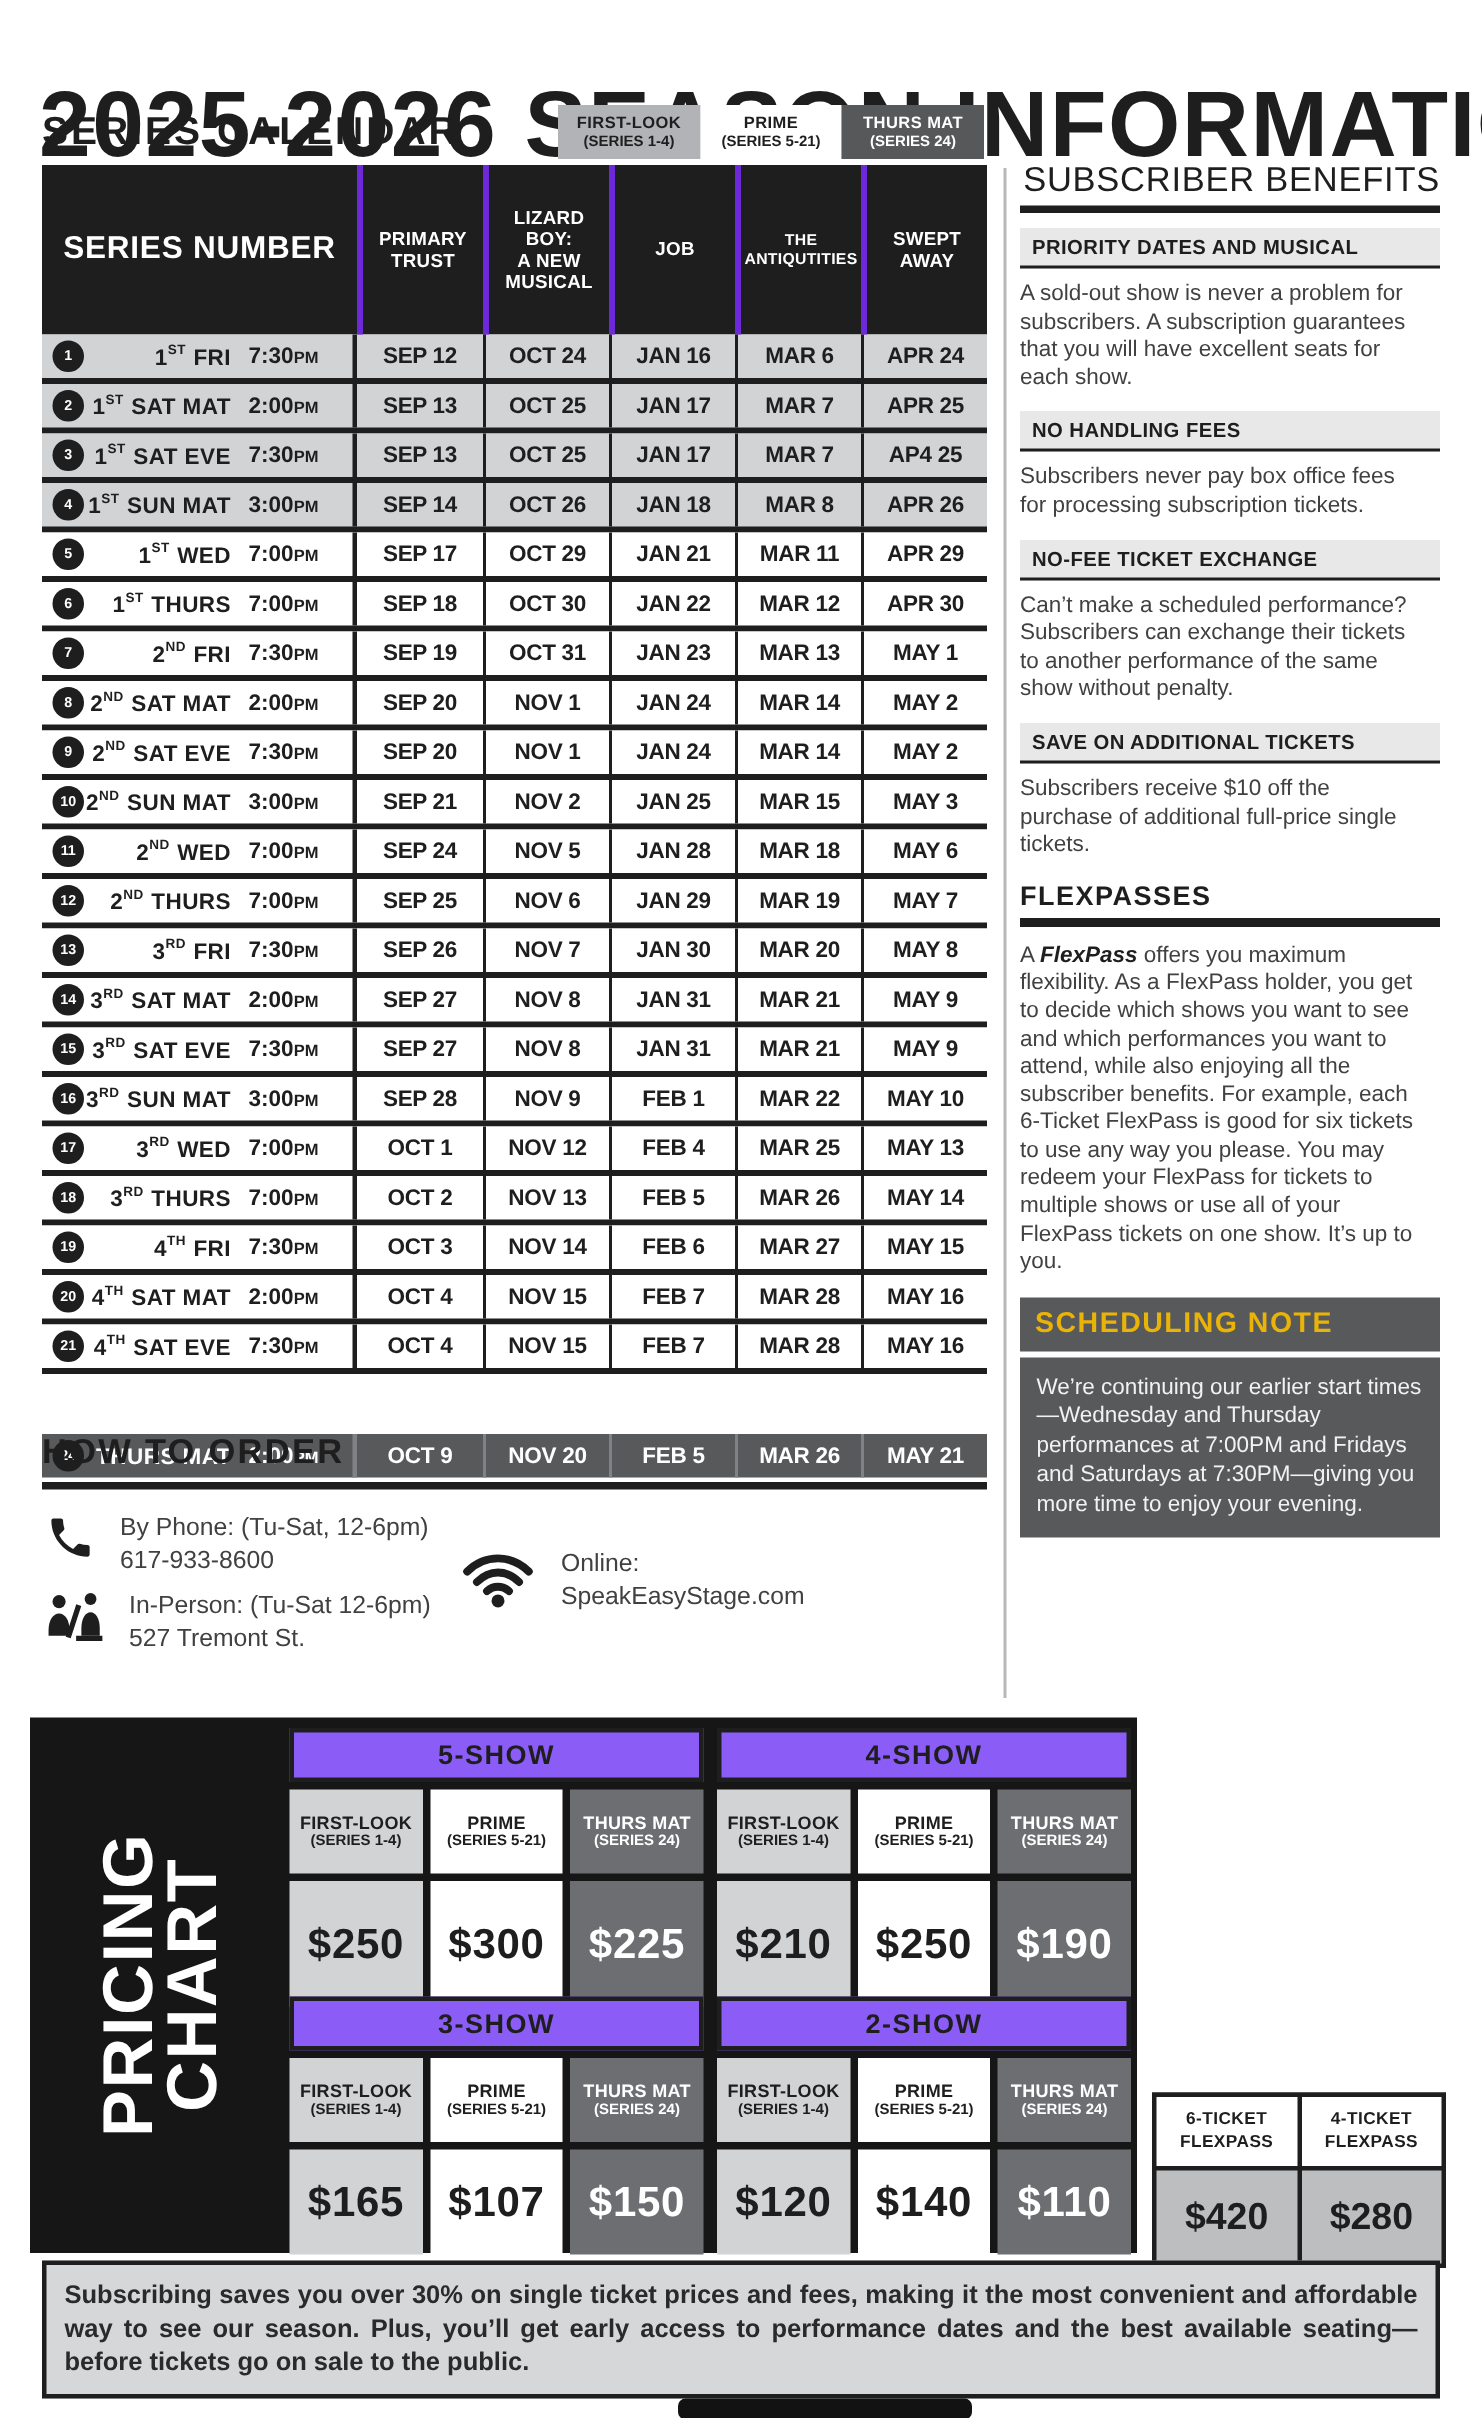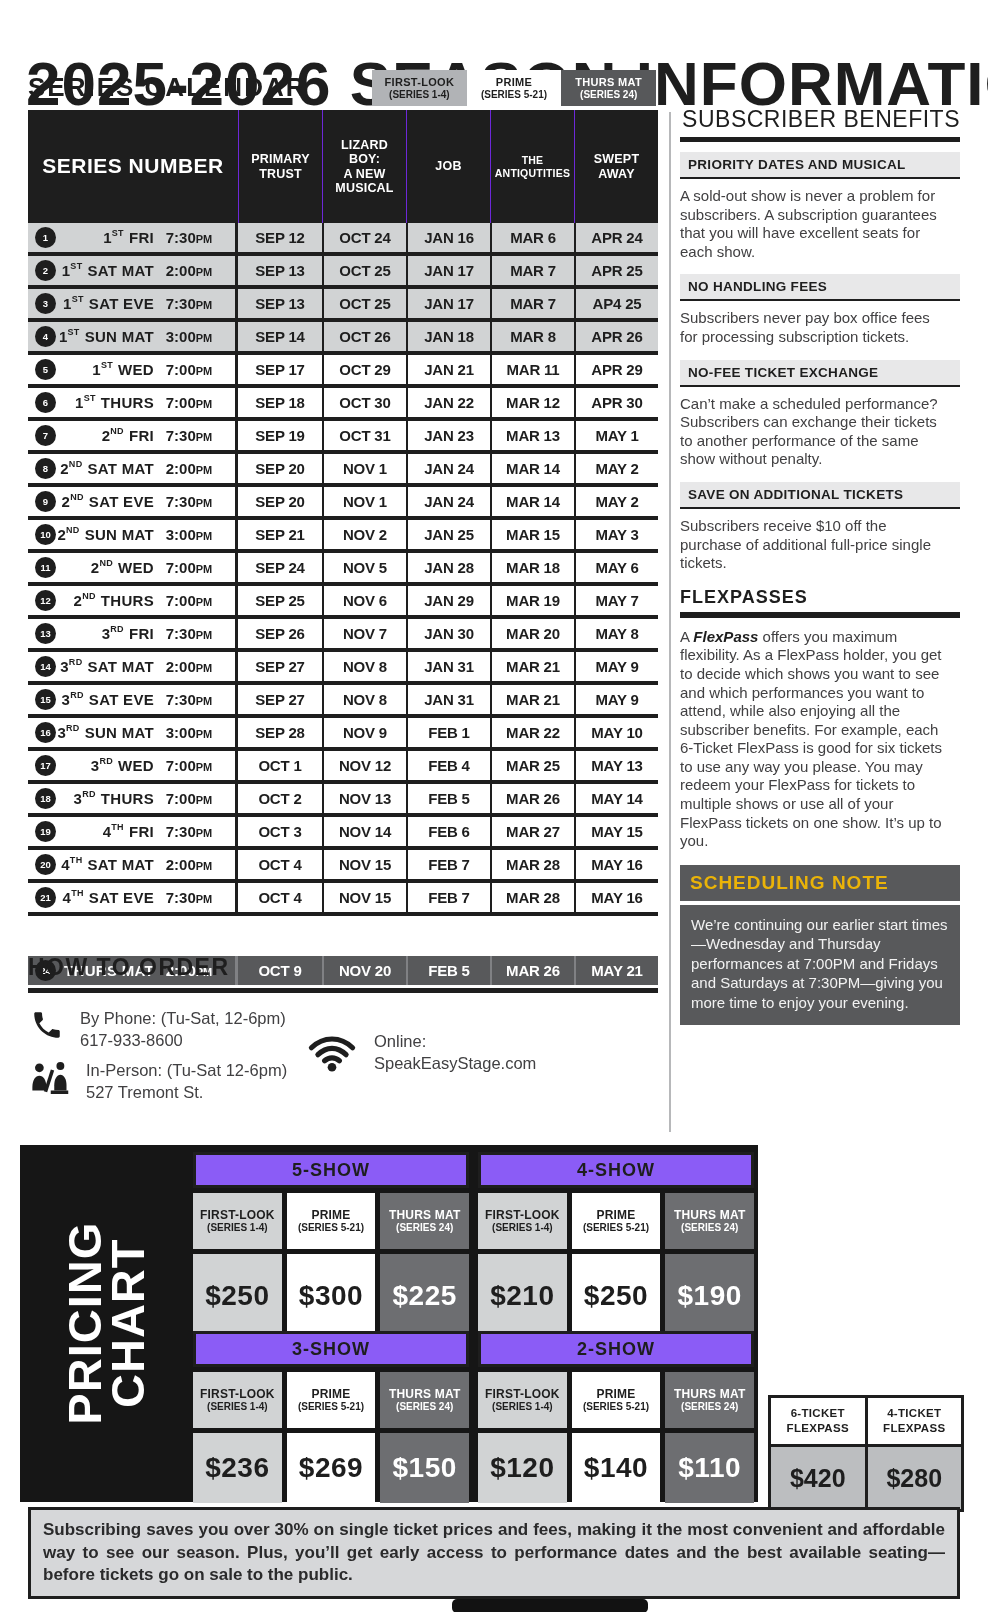--- a/index.html
+++ b/index.html
@@ -19,21 +19,21 @@
   .lg-sub{font-size:10px;font-weight:700;}
   .lg-gray{background:#b1b3b6;color:#1e1e1e;}
   .lg-white{background:#fff;color:#1e1e1e;}
   .lg-dark{background:#57585a;color:#fff;}
 
   
   .caltable{position:absolute;left:28px;top:110px;width:630px;}
   .thead{display:flex;height:113px;background:#1e1e1e;color:#fff;}
   .hcell{display:flex;align-items:center;justify-content:center;text-align:center;
          font-weight:800;white-space:pre-line;line-height:1.15;box-sizing:border-box;}
-  .hcell + .hcell{border-left:1px solid #6d28d9;}
+  .hcell + .hcell{border-left:4px solid #6d28d9;}
   .h0{width:210px;font-size:21px;letter-spacing:.5px;}
   .h1,.h2,.h3,.h4,.h5{width:84px;font-size:12.5px;letter-spacing:.2px;}
   .h4{font-size:10.5px;}
   .trow{display:flex;height:29px;border-bottom:4px solid #1e1e1e;}
   .trow:last-child{border-bottom:none;margin-top:40px;}
   .first-look{background:#d1d3d4;color:#1e1e1e;}
   .prime{background:#ffffff;color:#1e1e1e;}
   .thurs-mat{background:#58595b;color:#fff;}
   .lcell{width:210px;box-sizing:border-box;display:flex;align-items:center;
          padding-left:7px;border-right:3px solid #1e1e1e;}
@@ -561,22 +561,22 @@
             <div class="pg-h t-white">
               <div class="pg-hl">PRIME</div>
               <div class="pg-hs">(SERIES 5-21)</div>
             </div>
             <div class="pg-h t-dark">
               <div class="pg-hl">THURS MAT</div>
               <div class="pg-hs">(SERIES 24)</div>
             </div>
           </div>
           <div class="pg-row">
-            <div class="pg-p t-gray">$236</div>
-            <div class="pg-p t-white">$269</div>
+            <div class="pg-p t-gray">$165</div>
+            <div class="pg-p t-white">$107</div>
             <div class="pg-p t-dark">$150</div>
           </div>
         </div>
         <div class="pgrid g4 short">
           <div class="pg-title">2-SHOW</div>
           <div class="pg-row">
             <div class="pg-h t-gray">
               <div class="pg-hl">FIRST-LOOK</div>
               <div class="pg-hs">(SERIES 1-4)</div>
             </div>

